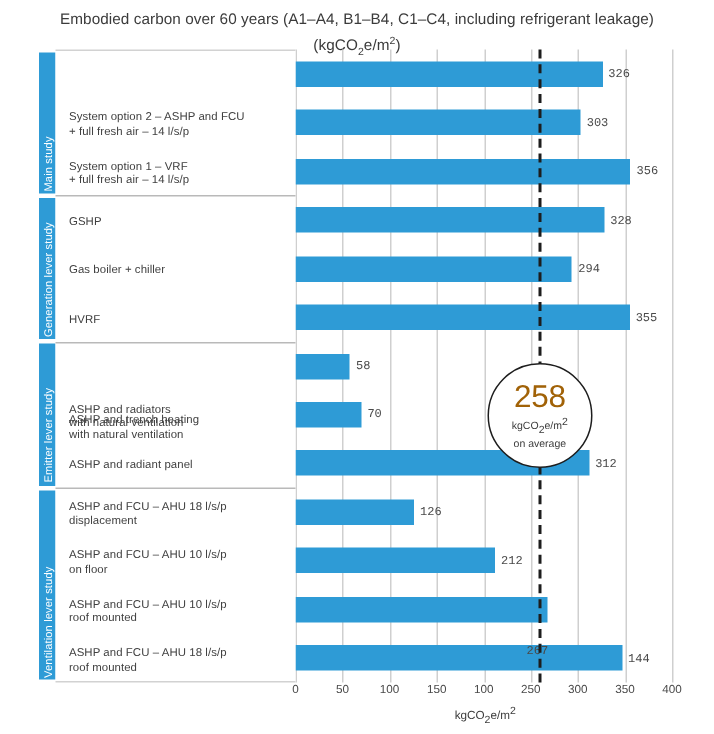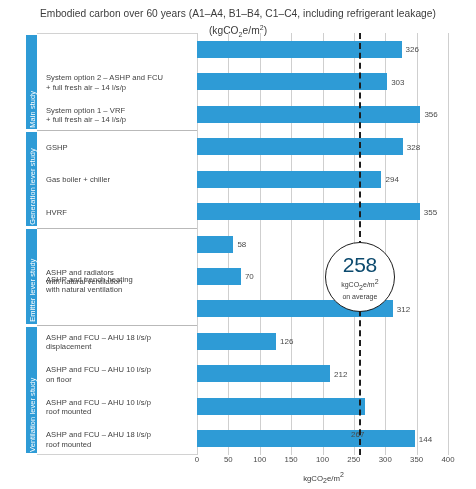--- a/index.html
+++ b/index.html
@@ -126,20 +126,21 @@
     height: 17px;
     background: #2e9bd6;
     z-index: 2;
   }
   .bar-value {
     position: absolute;
     font-size: 8px;
     color: #4a4a4a;
     z-index: 3;
     white-space: nowrap;
+    font-family: Liberation Mono, monospace;
   }
   .avgline {
     position: absolute;
     top: 0;
     height: 422px;
     width: 0;
     border-left: 2px dashed #1d1d1d;
     z-index: 6;
   }
 
@@ -154,21 +155,21 @@
     z-index: 7;
     display: flex;
     flex-direction: column;
     align-items: center;
     justify-content: center;
     text-align: center;
   }
   .avg-num {
     font-size: 21px;
     line-height: 21px;
-    color: #0c4a6e;
+    color: #a16207;
     letter-spacing: -0.2px;
   }
   .avg-unit {
     font-size: 7px;
     line-height: 9px;
     color: #3b3b3b;
     margin-top: 2px;
   }
   .avg-note {
     font-size: 7px;
@@ -239,20 +240,23 @@
         <div class="txt">Gas boiler + chiller</div>
       </div>
       <div class="row-label" style="top: 162.308px; height: 32.4615px;">
         <div class="txt">HVRF</div>
       </div>
       <div class="row-label" style="top: 194.769px; height: 32.4615px; margin-top: 40px;">
         <div class="txt">ASHP and trench heating<br>with natural ventilation</div>
       </div>
       <div class="row-label" style="top: 227.231px; height: 32.4615px;">
         <div class="txt">ASHP and radiators<br>with natural ventilation</div>
+      </div>
+      <div class="row-label" style="top: 259.692px; height: 32.4615px;">
+        <div class="txt">ASHP and radiant panel</div>
       </div>
       <div class="row-label" style="top: 292.154px; height: 32.4615px;">
         <div class="txt">ASHP and FCU – AHU 18 l/s/p<br>displacement</div>
       </div>
       <div class="row-label" style="top: 324.615px; height: 32.4615px;">
         <div class="txt">ASHP and FCU – AHU 10 l/s/p<br>on floor</div>
       </div>
       <div class="row-label" style="top: 357.077px; height: 32.4615px;">
         <div class="txt">ASHP and FCU – AHU 10 l/s/p<br>roof mounted</div>
       </div>

